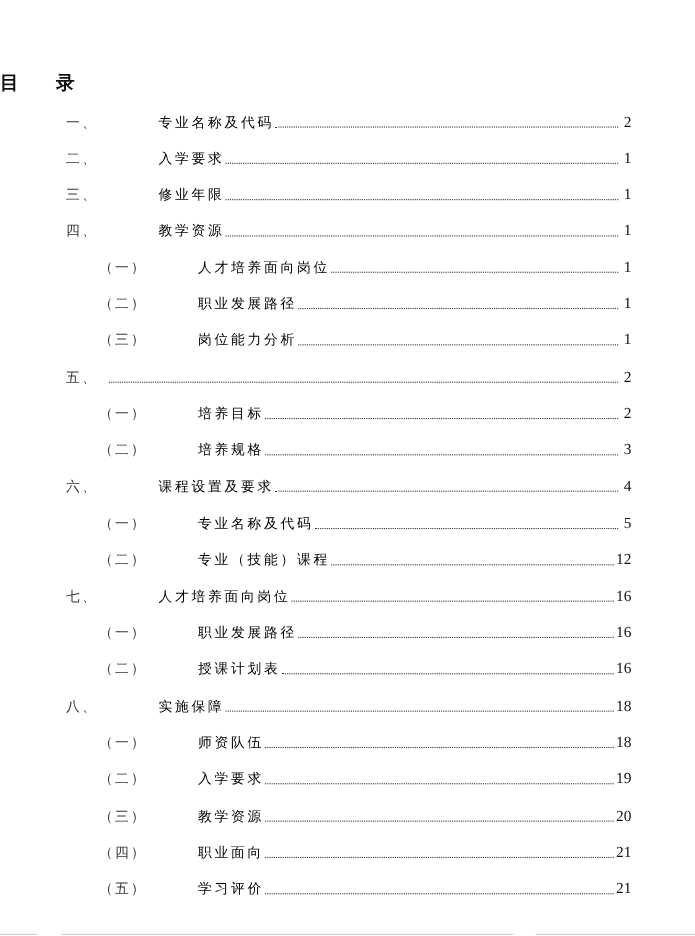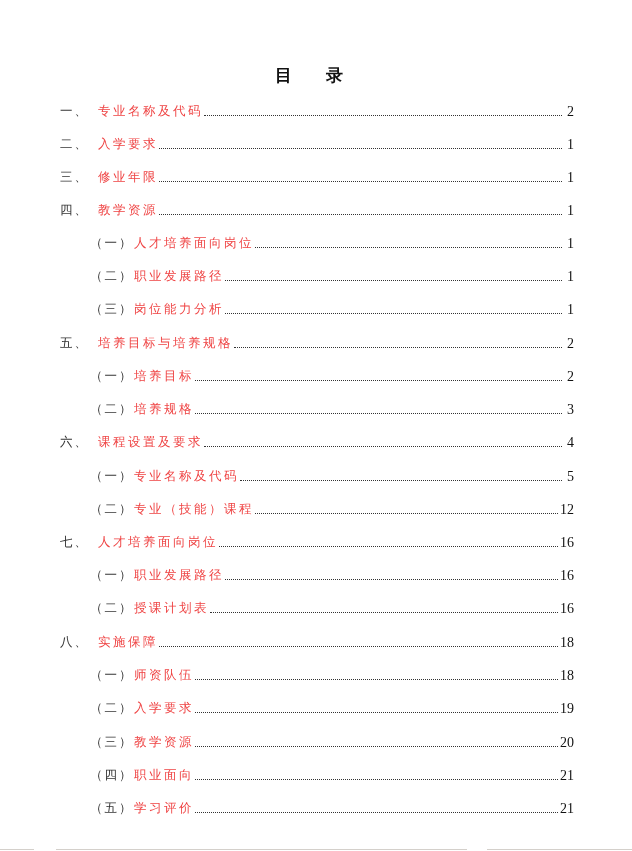--- a/index.html
+++ b/index.html
@@ -1,27 +1,27 @@
 <!DOCTYPE html>
 <html><head>
 <meta charset="utf-8">
 <style>
   html, body { margin:0; padding:0; background:#ffffff; }
   body { width:632px; height:851px; position:relative; overflow:hidden;
          font-family:"DejaVu Sans", sans-serif; color:#222; }
-  .title { position:absolute; left:0; width:632px; top:64px; text-align:center;
+  .title { position:absolute; left:0; width:632px; top:64px; 
            font-size:17px; font-weight:bold; letter-spacing:14px; color:#111; }
   .toc { position:absolute; left:0; top:0; width:632px; }
   .row { position:absolute; left:60px; width:514px; height:20px; display:flex; align-items:flex-end;
          font-size:12.5px; }
   .row.sub { left:90px; width:484px; }
   .num { flex:0 0 auto; letter-spacing:2px; color:#333; }
   .row .num { width:38px; }
   .row.sub .num { width:44px; }
-  .label { flex:0 0 auto; letter-spacing:2.5px; color:#ef4444; }
+  .label { flex:0 0 auto; letter-spacing:2.5px; color:#000000;margin-left:46px; }
   .leader { flex:1 1 auto; border-bottom:1px dotted #333; margin:0 2px 4px 1px; height:1px; }
   .page { flex:0 0 auto; font-family:"Liberation Serif", serif; font-size:14px; color:#111;
           min-width:10px; text-align:right; }
   .bottom-line { position:absolute; bottom:1px; height:1px; background:#d4d0cb; }
 </style>
 </head>
 <body>
 
 <div class="title">目  录</div>
 
@@ -63,21 +63,20 @@
       <span class="page">1</span>
     </div>
   <div class="row sub" style="top:298px">
       <span class="num">（三）</span>
       <span class="label">岗位能力分析</span>
       <span class="leader"></span>
       <span class="page">1</span>
     </div>
   <div class="row" style="top:332px">
       <span class="num">五、</span>
-      <span class="label">培养目标与培养规格</span>
       <span class="leader"></span>
       <span class="page">2</span>
     </div>
   <div class="row sub" style="top:365px">
       <span class="num">（一）</span>
       <span class="label">培养目标</span>
       <span class="leader"></span>
       <span class="page">2</span>
     </div>
   <div class="row sub" style="top:398px">

